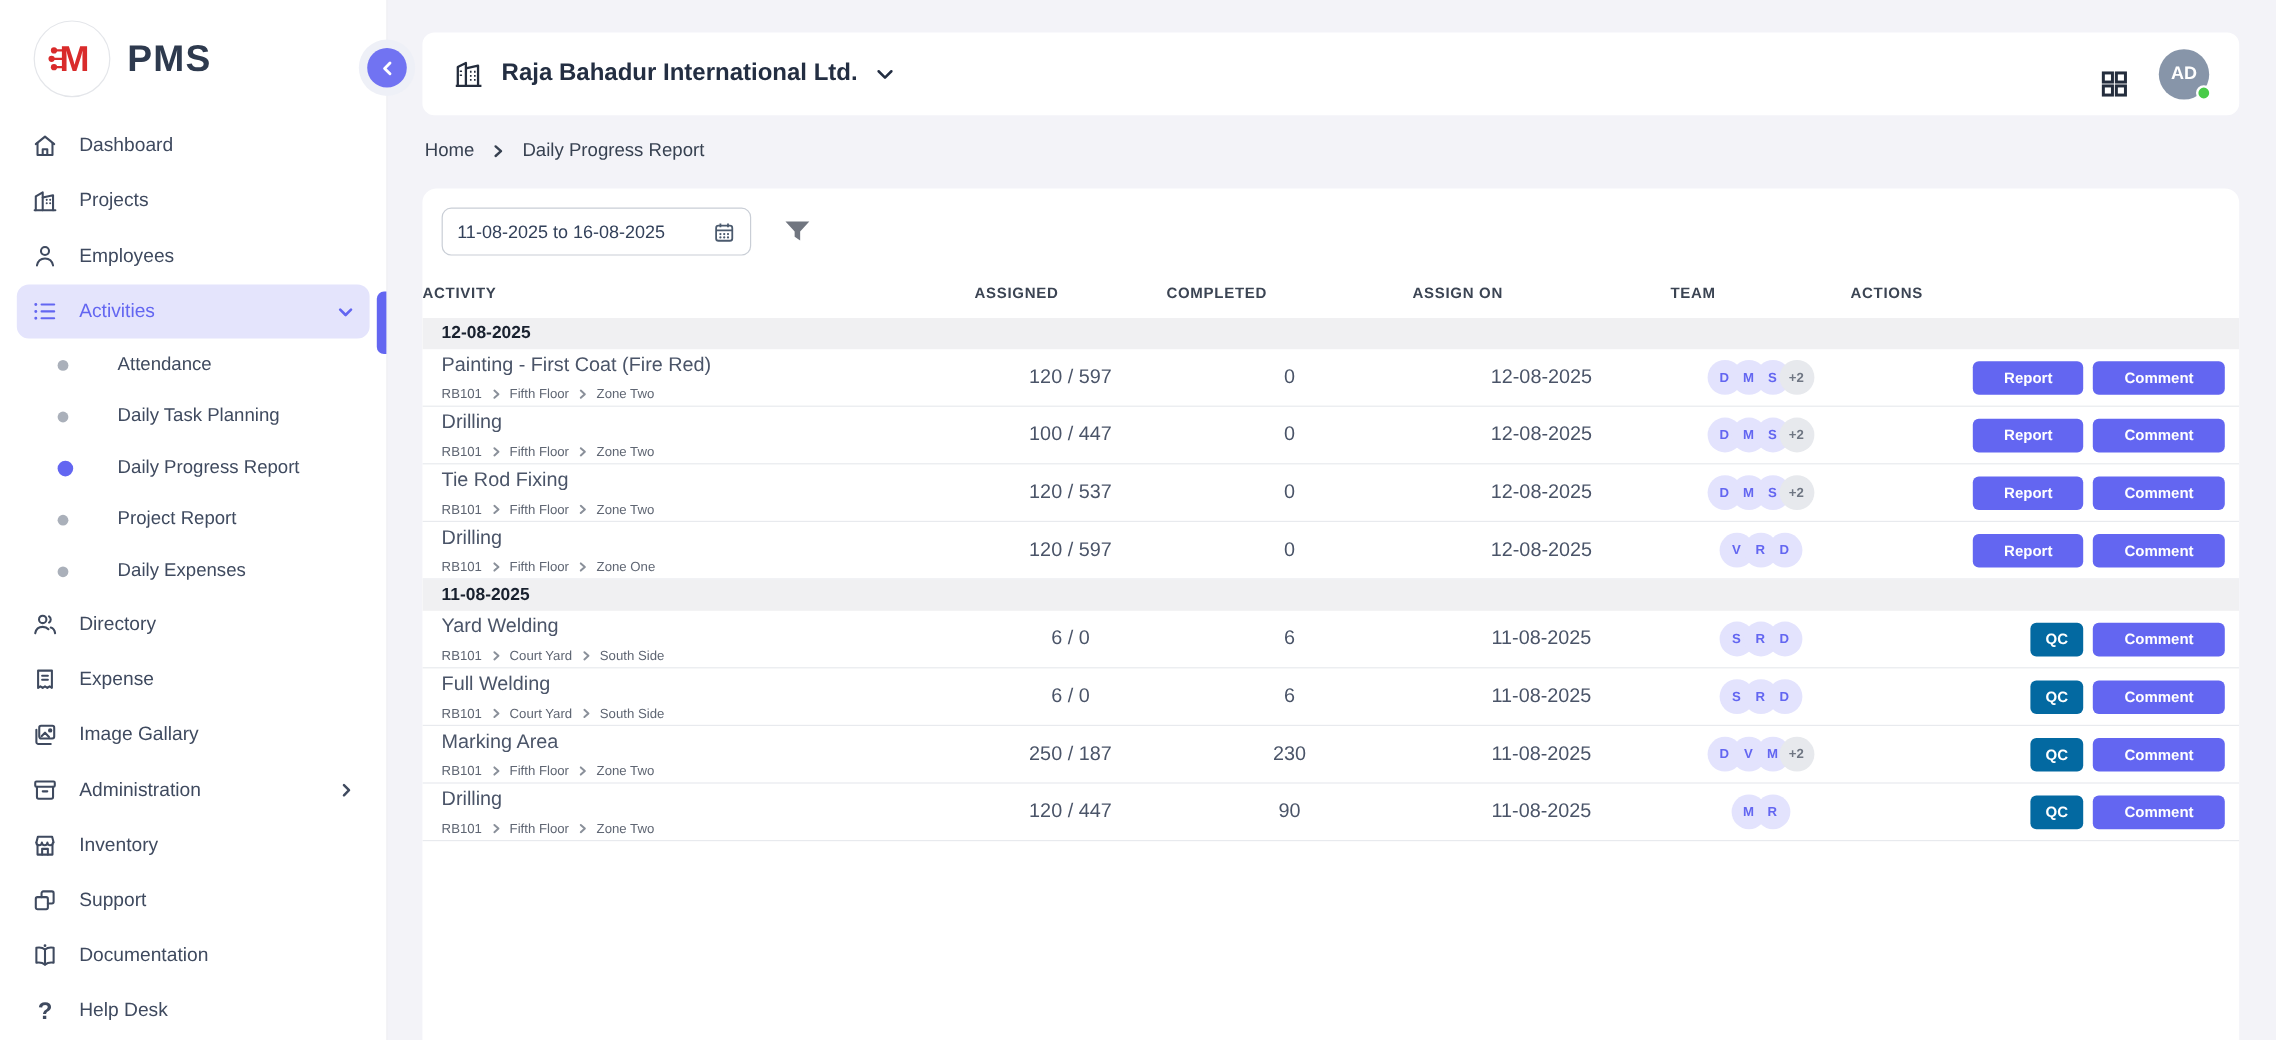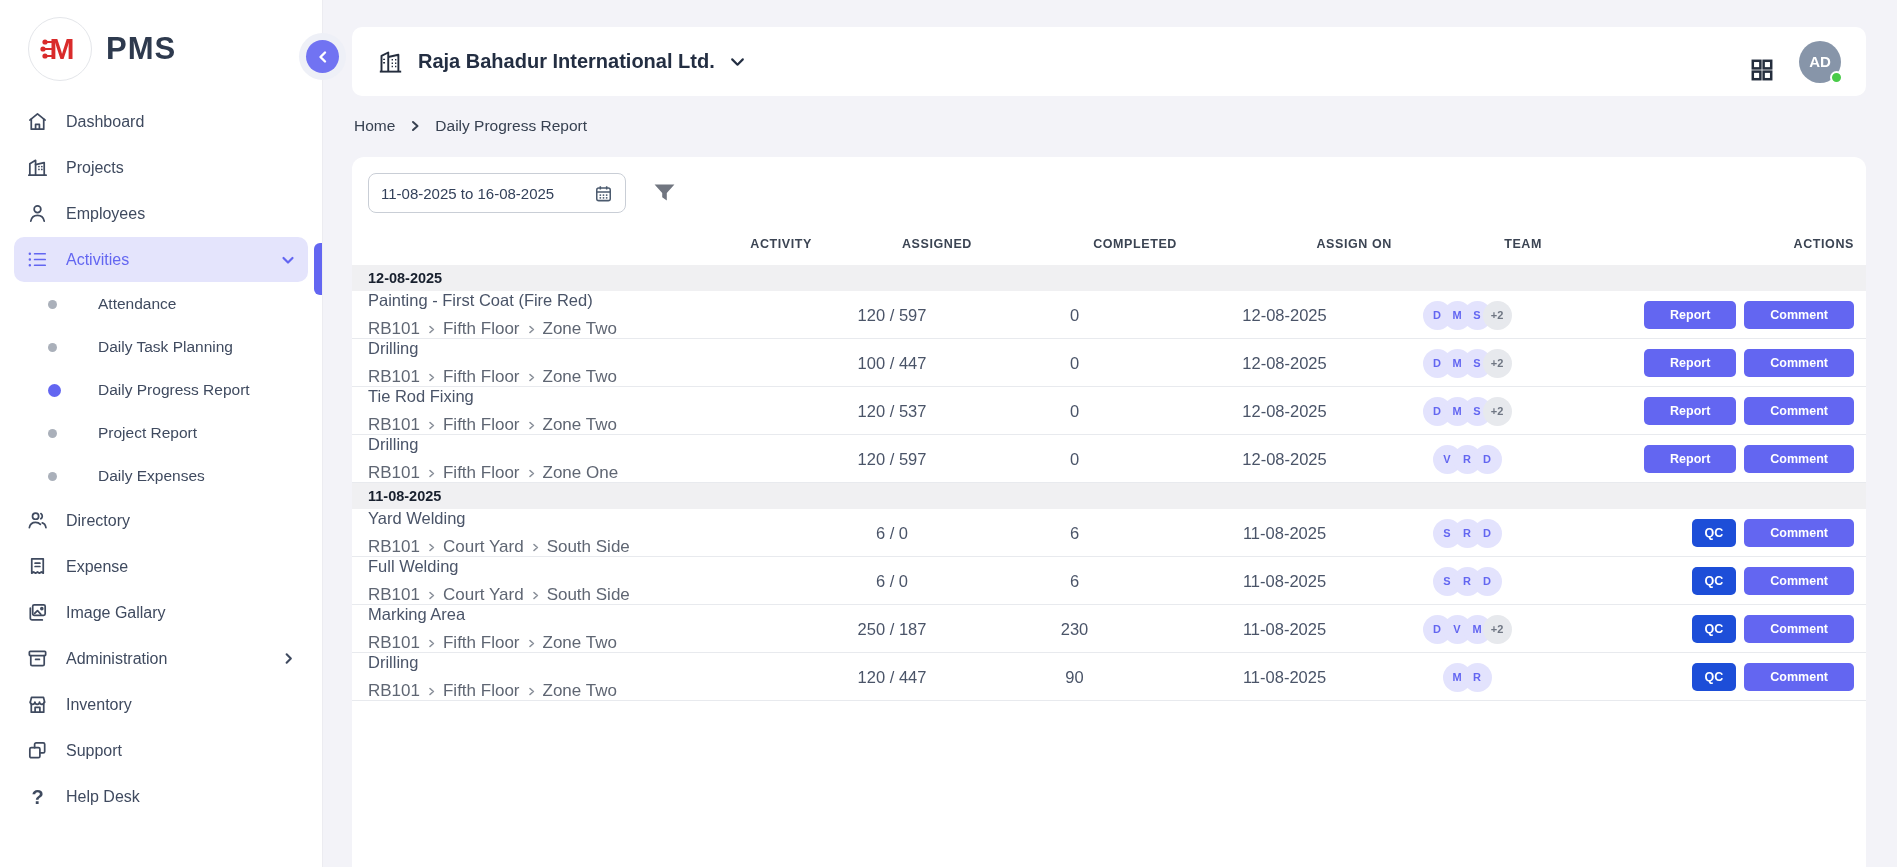--- a/index.html
+++ b/index.html
@@ -114,55 +114,55 @@
     background:#fff;
   }
   .funnel-btn { background:none; border:none; cursor:pointer; display:flex; }
 
   
   .tbl-header {
     display:grid; grid-template-columns:460px 160px 205px 215px 150px 1fr;
     padding:12px 12px 14px 0; align-items:center;
   }
   .tbl-header span {
-    text-align:right; font-size:12.5px; font-weight:700;
+    text-align:left; font-size:12.5px; font-weight:700;
     color:#3b4453; letter-spacing:.6px;
   }
   .group-bar {
     background:#f0f0f2; padding:5px 16px;
     font-size:14.5px; font-weight:700; color:#18202e;
   }
   .row {
     display:grid; grid-template-columns:460px 160px 205px 215px 150px 1fr;
     align-items:center; border-bottom:1px solid #e8eaee;
     height:48px; padding-right:12px;
   }
   .cell-activity { padding-left:16px; }
   .act-title { font-size:16.5px; color:#4a5468; }
-  .act-path { display:flex; align-items:center; gap:7px; margin-top:9px; font-size:17px; color:#5f6673; }
+  .act-path { display:flex; align-items:center; gap:7px; margin-top:9px; font-size:11px; color:#5f6673; }
   .path-sep { color:#8a909a; display:flex; }
   .cell-val { text-align:center; font-size:16.5px; color:#4a5468; }
   .cell-team { display:flex; justify-content:center; }
   .tavatar {
     width:29px; height:29px; border-radius:50%;
     background:#e3e3fd; color:#6366f1;
     font-size:11px; font-weight:700;
     display:flex; align-items:center; justify-content:center;
     margin-left:-9px; cursor:default;
   }
   .tavatar:first-child { margin-left:0; }
   .tavatar.extra { background:#e7e9ed; color:#6f7683; }
   .cell-actions { display:flex; justify-content:flex-end; gap:8px; }
   .btn {
     border:none; border-radius:5px; cursor:pointer;
     color:#fff; font-size:12.5px; font-weight:700;
     padding:7px 26px; font-family:"Liberation Sans", sans-serif;
   }
   .btn.primary { background:#6366f1; }
-  .btn.warning { background:#1d4ed8; padding:7px 13px; }
+  .btn.warning { background:#0369a1; padding:7px 13px; }
 </style>
 </head>
 <body>
 
 <aside class="sidebar">
   <div class="logo-row">
     <div class="logo-circle">
       <svg width="44" height="44" viewBox="0 0 44 44">
         <text x="24" y="32" text-anchor="middle" font-size="30" font-weight="bold" fill="#d92b2b" font-family="Liberation Sans, sans-serif">M</text>
         <circle cx="7" cy="15" r="2.6" fill="#d92b2b"></circle>
@@ -296,20 +296,30 @@
         <span>Inventory</span>
       </div>
       <div class="nav-item">
         <span class="icon">
           <svg fill="none" stroke-width="1.8" stroke-linecap="round" stroke-linejoin="round" width="23" height="23" viewBox="0 0 24 24">
             <rect x="4" y="9" width="10.5" height="10.5" rx="1.5"></rect>
             <path d="M9 9V5.5A1.5 1.5 0 0 1 10.5 4H18a1.5 1.5 0 0 1 1.5 1.5V13a1.5 1.5 0 0 1-1.5 1.5h-3.5"></path>
           </svg>
         </span>
         <span>Support</span>
+      </div>
+      <div class="nav-item">
+        <span class="icon">
+          <svg fill="none" stroke-width="1.8" stroke-linecap="round" stroke-linejoin="round" width="23" height="23" viewBox="0 0 24 24">
+            <path d="M12 6.5C10 4.8 7.5 4.5 4.5 5v13c3-.5 5.5 0 7.5 1.7 2-1.7 4.5-2.2 7.5-1.7V5c-3-.5-5.5-.2-7.5 1.5z"></path>
+            <path d="M12 6.5v13"></path>
+            <circle cx="12" cy="3.2" r="1.2" fill="#3f4a5f" stroke="none"></circle>
+          </svg>
+        </span>
+        <span>Documentation</span>
       </div>
       <div class="nav-item">
         <span class="icon">
           <span class="q-icon">?</span>
         </span>
         <span>Help Desk</span>
       </div>
     </nav>
   <div class="active-edge-bar"></div>
   <div class="collapse-wrap">

